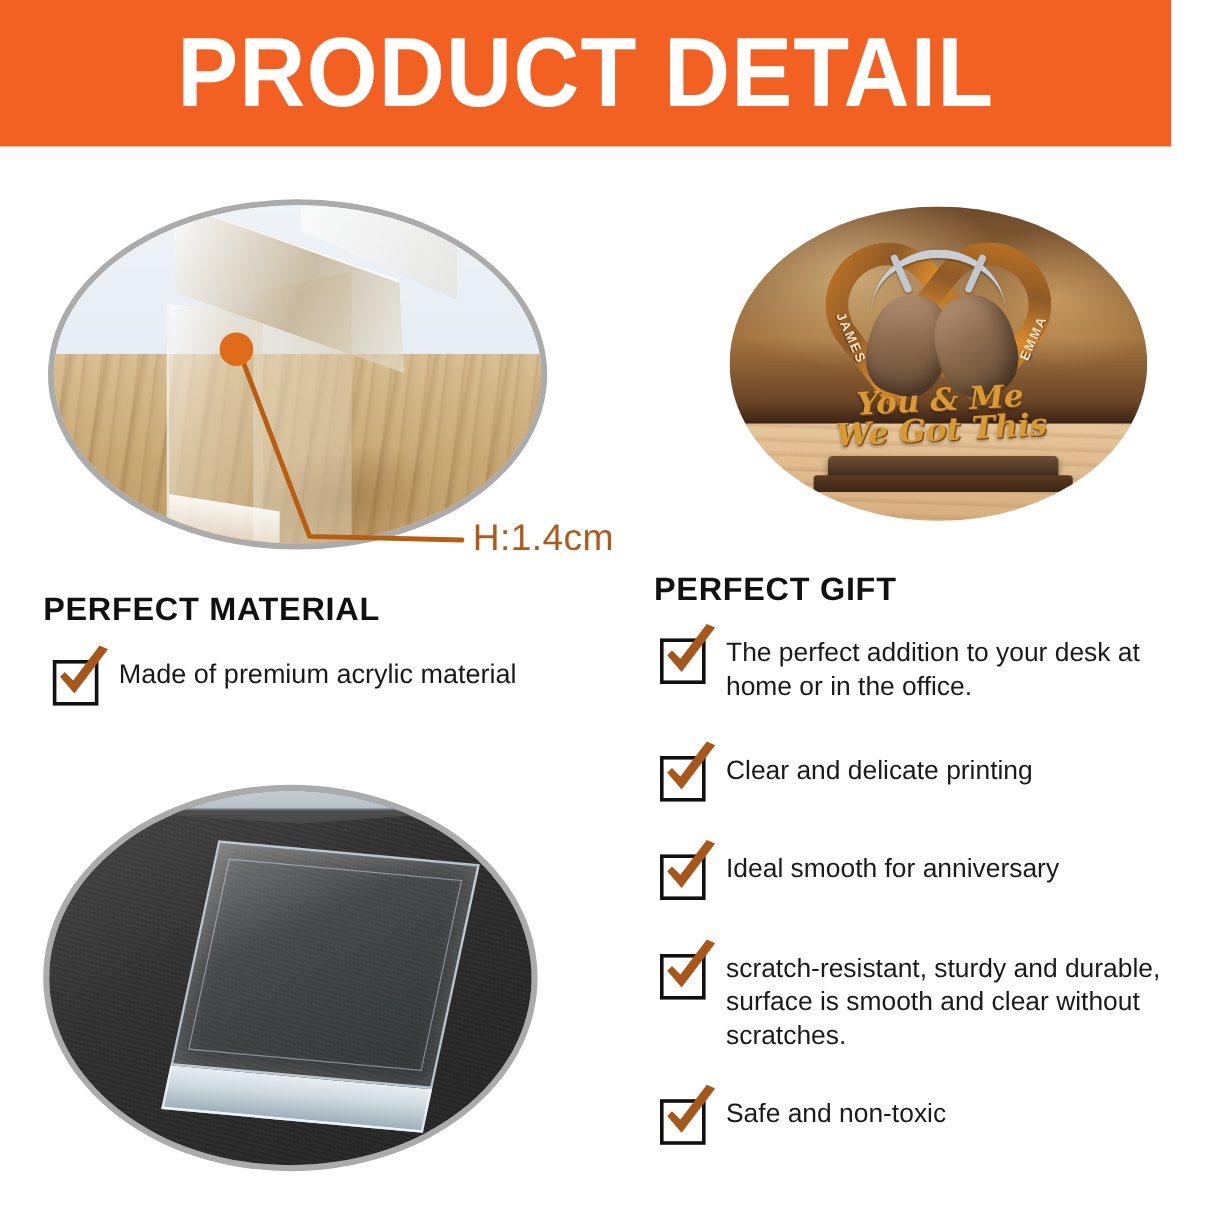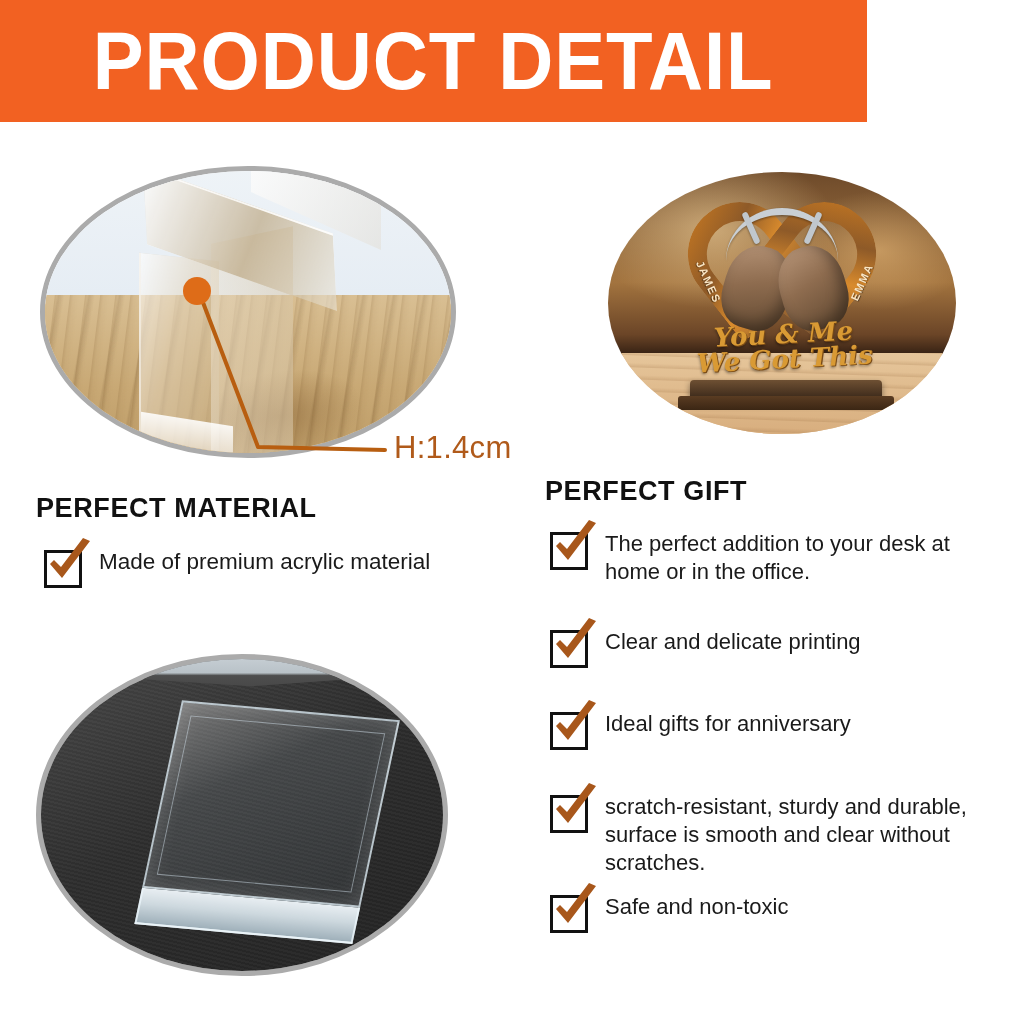--- a/index.html
+++ b/index.html
@@ -14,21 +14,21 @@
     overflow: hidden;
     font-family: "Liberation Sans", sans-serif;
     -webkit-font-smoothing: antialiased;
   }
 
   
   .header-band {
     position: absolute;
     left: 0;
     top: 0;
-    width: 867px;
+    width: 976px;
     height: 122px;
     background: #F26122;
     display: flex;
     align-items: center;
     justify-content: center;
   }
   .header-title {
     color: #ffffff;
     font-family: "Liberation Sans Narrow", "Liberation Sans", sans-serif;
     font-weight: bold;
@@ -319,21 +319,21 @@
 
   
   #feature-acrylic-0 { left: 44px; top: 548px; }
   #feature-acrylic-0 .feature-text { font-size: 22.5px; white-space: nowrap; text-align: center; }
 
   
   #feature-gift-0 { left: 550px; top: 530px; }
   #feature-gift-1 { left: 550px; top: 628px; }
   #feature-gift-2 { left: 550px; top: 710px; }
   #feature-gift-3 { left: 550px; top: 793px; }
-  #feature-gift-4 { left: 550px; top: 893px; }
+  #feature-gift-4 { left: 550px; top: 914px; }
 </style>
 </head>
 <body>
 
 <div class="header-band">
   <div class="header-title">PRODUCT DETAIL</div>
 </div>
 
 <div class="oval bordered" id="photo-acrylic-edge">
   <div class="oval-inner">
@@ -425,21 +425,21 @@
   </span>
   <span class="feature-text">Clear and delicate printing</span>
 </div>
 
 <div class="feature-item" id="feature-gift-2">
   <span class="checkbox-icon">
     <svg viewBox="0 0 54 54">
       <path d="M7 27 L19 41 L47 4 L40 1 L18 30 L11 23 Z" fill="#A8571B"></path>
     </svg>
   </span>
-  <span class="feature-text">Ideal gifts for anniversary</span>
+  <span class="feature-text">Ideal smooth for anniversary</span>
 </div>
 
 <div class="feature-item" id="feature-gift-3">
   <span class="checkbox-icon">
     <svg viewBox="0 0 54 54">
       <path d="M7 27 L19 41 L47 4 L40 1 L18 30 L11 23 Z" fill="#A8571B"></path>
     </svg>
   </span>
   <span class="feature-text wide">scratch-resistant, sturdy and durable, surface is smooth and clear without scratches.</span>
 </div>

